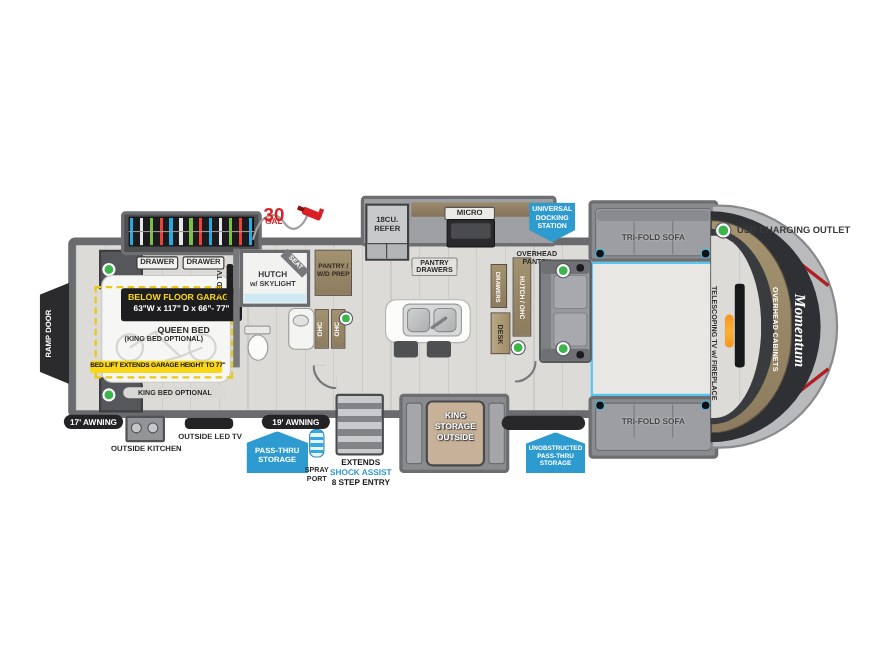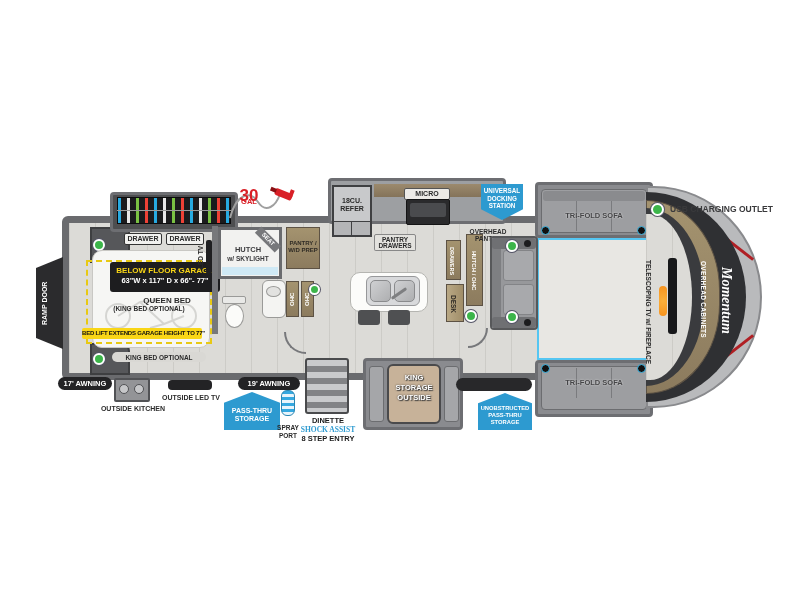--- a/index.html
+++ b/index.html
@@ -241,22 +241,22 @@
   <div class="badge" style="left:224px;top:392px;width:56px;height:38px;clip-path:polygon(50% 0,100% 28%,100% 100%,0 100%,0 28%);display:flex;flex-direction:column;justify-content:center;padding-top:8px;">
     <div style="font-size:7px;">PASS-THRU</div>
     <div style="font-size:7px;">STORAGE</div>
   </div>
 
   <div class="abs" style="left:281px;top:390px;width:14px;height:26px;border-radius:6px;
               background:repeating-linear-gradient(180deg,#35a8e0 0 3px,#e8f4fb 3px 6px);border:1px solid #2a86b3;"></div>
   <div class="lbl" style="left:268px;top:424px;width:40px;font-size:6.5px;">SPRAY</div>
   <div class="lbl" style="left:268px;top:432px;width:40px;font-size:6.5px;">PORT</div>
 
-  <div class="lbl" style="left:298px;top:417px;width:60px;font-size:7.5px;color:#1a1a1a;">DINETTE</div>
-  <div class="lbl" style="left:298px;top:426px;width:60px;font-size:7.5px;color:#2d9ad0;font-family:Liberation Serif, serif;">SHOCK ASSIST</div>
+  <div class="lbl" style="left:298px;top:417px;width:60px;font-size:7.5px;color:#1a1a1a;">EXTENDS</div>
+  <div class="lbl" style="left:298px;top:426px;width:60px;font-size:7.5px;color:#2d9ad0;">SHOCK ASSIST</div>
   <div class="lbl" style="left:298px;top:435px;width:60px;font-size:7.5px;color:#1a1a1a;">8 STEP ENTRY</div>
 
   <div class="badge" style="left:478px;top:393px;width:54px;height:37px;clip-path:polygon(50% 0,100% 28%,100% 100%,0 100%,0 28%);display:flex;flex-direction:column;justify-content:center;padding-top:8px;">
     <div style="font-size:5.8px;">UNOBSTRUCTED</div>
     <div style="font-size:5.8px;">PASS-THRU</div>
     <div style="font-size:5.8px;">STORAGE</div>
   </div>
 
 </div>
 

